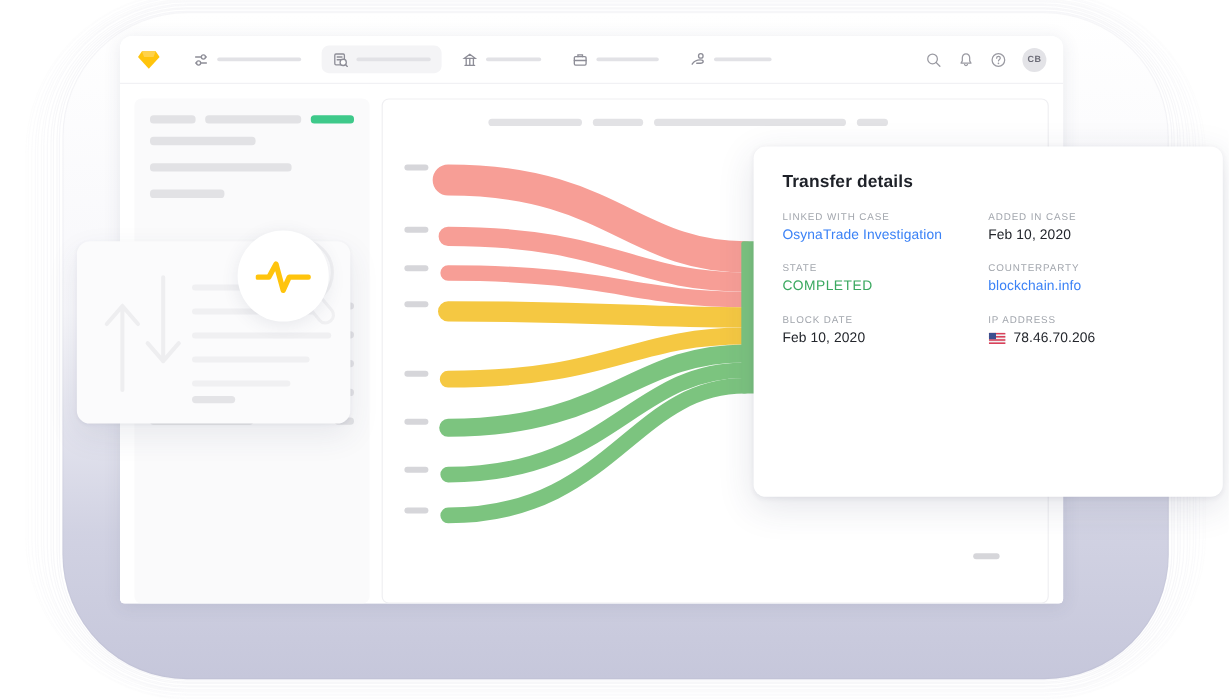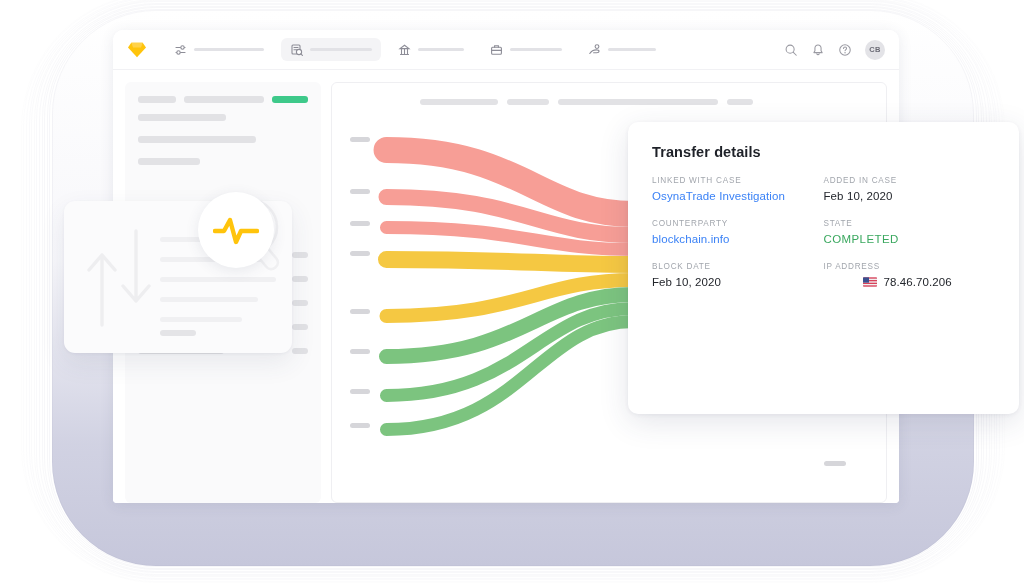--- a/index.html
+++ b/index.html
@@ -25,21 +25,21 @@
     border-radius:104px;
     background: linear-gradient(180deg,
        rgba(255,255,255,0) 0%,
        rgba(232,232,242,0.35) 45%,
        rgba(205,206,224,0.92) 78%,
        rgba(198,199,219,1) 100%);
   }
 
   
   .window {
-    position:absolute; left:113px; top:30px;
+    position:absolute; left:100px; top:30px;
     width:786px; height:473px;
     background:#ffffff;
     border-radius:10px 10px 4px 4px;
     box-shadow: 0 2px 14px rgba(60,64,100,0.10);
     overflow:hidden;
     text-align:center;
   }
 
   
   .toolbar {
@@ -102,21 +102,21 @@
   }
   .details h2 { font-size:14.5px; color:#1e2128; font-weight:bold; letter-spacing:.1px; }
   .grid { display:grid; grid-template-columns:1fr 1fr; row-gap:17px; margin-top:16px; }
   .f-label {
     font-size:8.2px; color:#a2a6ad; letter-spacing:.75px; font-weight:normal;
     text-transform:uppercase; margin-bottom:5px;
   }
   .f-val { font-size:11.5px; color:#23262c; letter-spacing:.1px; }
   .f-val.link { color:#3b82f6; }
   .f-val.ok { color:#3aa85f; letter-spacing:.4px; }
-  .f-ip { display:flex; align-items:center; gap:7px;margin-left:39px; }
+  .f-ip { display:flex; align-items:center; gap:7px; }
   .flag { width:14px; height:10px; border-radius:1px; display:block; flex:none; }
 
   
   .float-card {
     position:absolute; left:64px; top:201px; width:228px; height:152px;
     background:#fbfbfc; border-radius:11px;
     box-shadow:0 10px 26px rgba(60,64,100,0.09), 0 1px 3px rgba(60,64,100,0.06);
     overflow:hidden;
   }
   .fc-lines { position:absolute; left:96px; top:36px; right:14px; }
@@ -333,26 +333,26 @@
     <div class="grid" id="detail-grid">
         <div>
           <div class="f-label">LINKED WITH CASE</div>
           <div class="f-val link">OsynaTrade Investigation</div>
         </div>
         <div>
           <div class="f-label">ADDED IN CASE</div>
           <div class="f-val">Feb 10, 2020</div>
         </div>
         <div>
+          <div class="f-label">STATE</div>
+          <div class="f-val ok">COMPLETED</div>
+        </div>
+        <div>
           <div class="f-label">COUNTERPARTY</div>
           <div class="f-val link">blockchain.info</div>
-        </div>
-        <div>
-          <div class="f-label">STATE</div>
-          <div class="f-val ok">COMPLETED</div>
         </div>
         <div>
           <div class="f-label">BLOCK DATE</div>
           <div class="f-val">Feb 10, 2020</div>
         </div>
         <div>
           <div class="f-label">IP ADDRESS</div>
           <div class="f-ip">
             <svg class="flag" viewBox="0 0 21 14">
               <rect width="21" height="14" fill="#f0f0f0"></rect>

